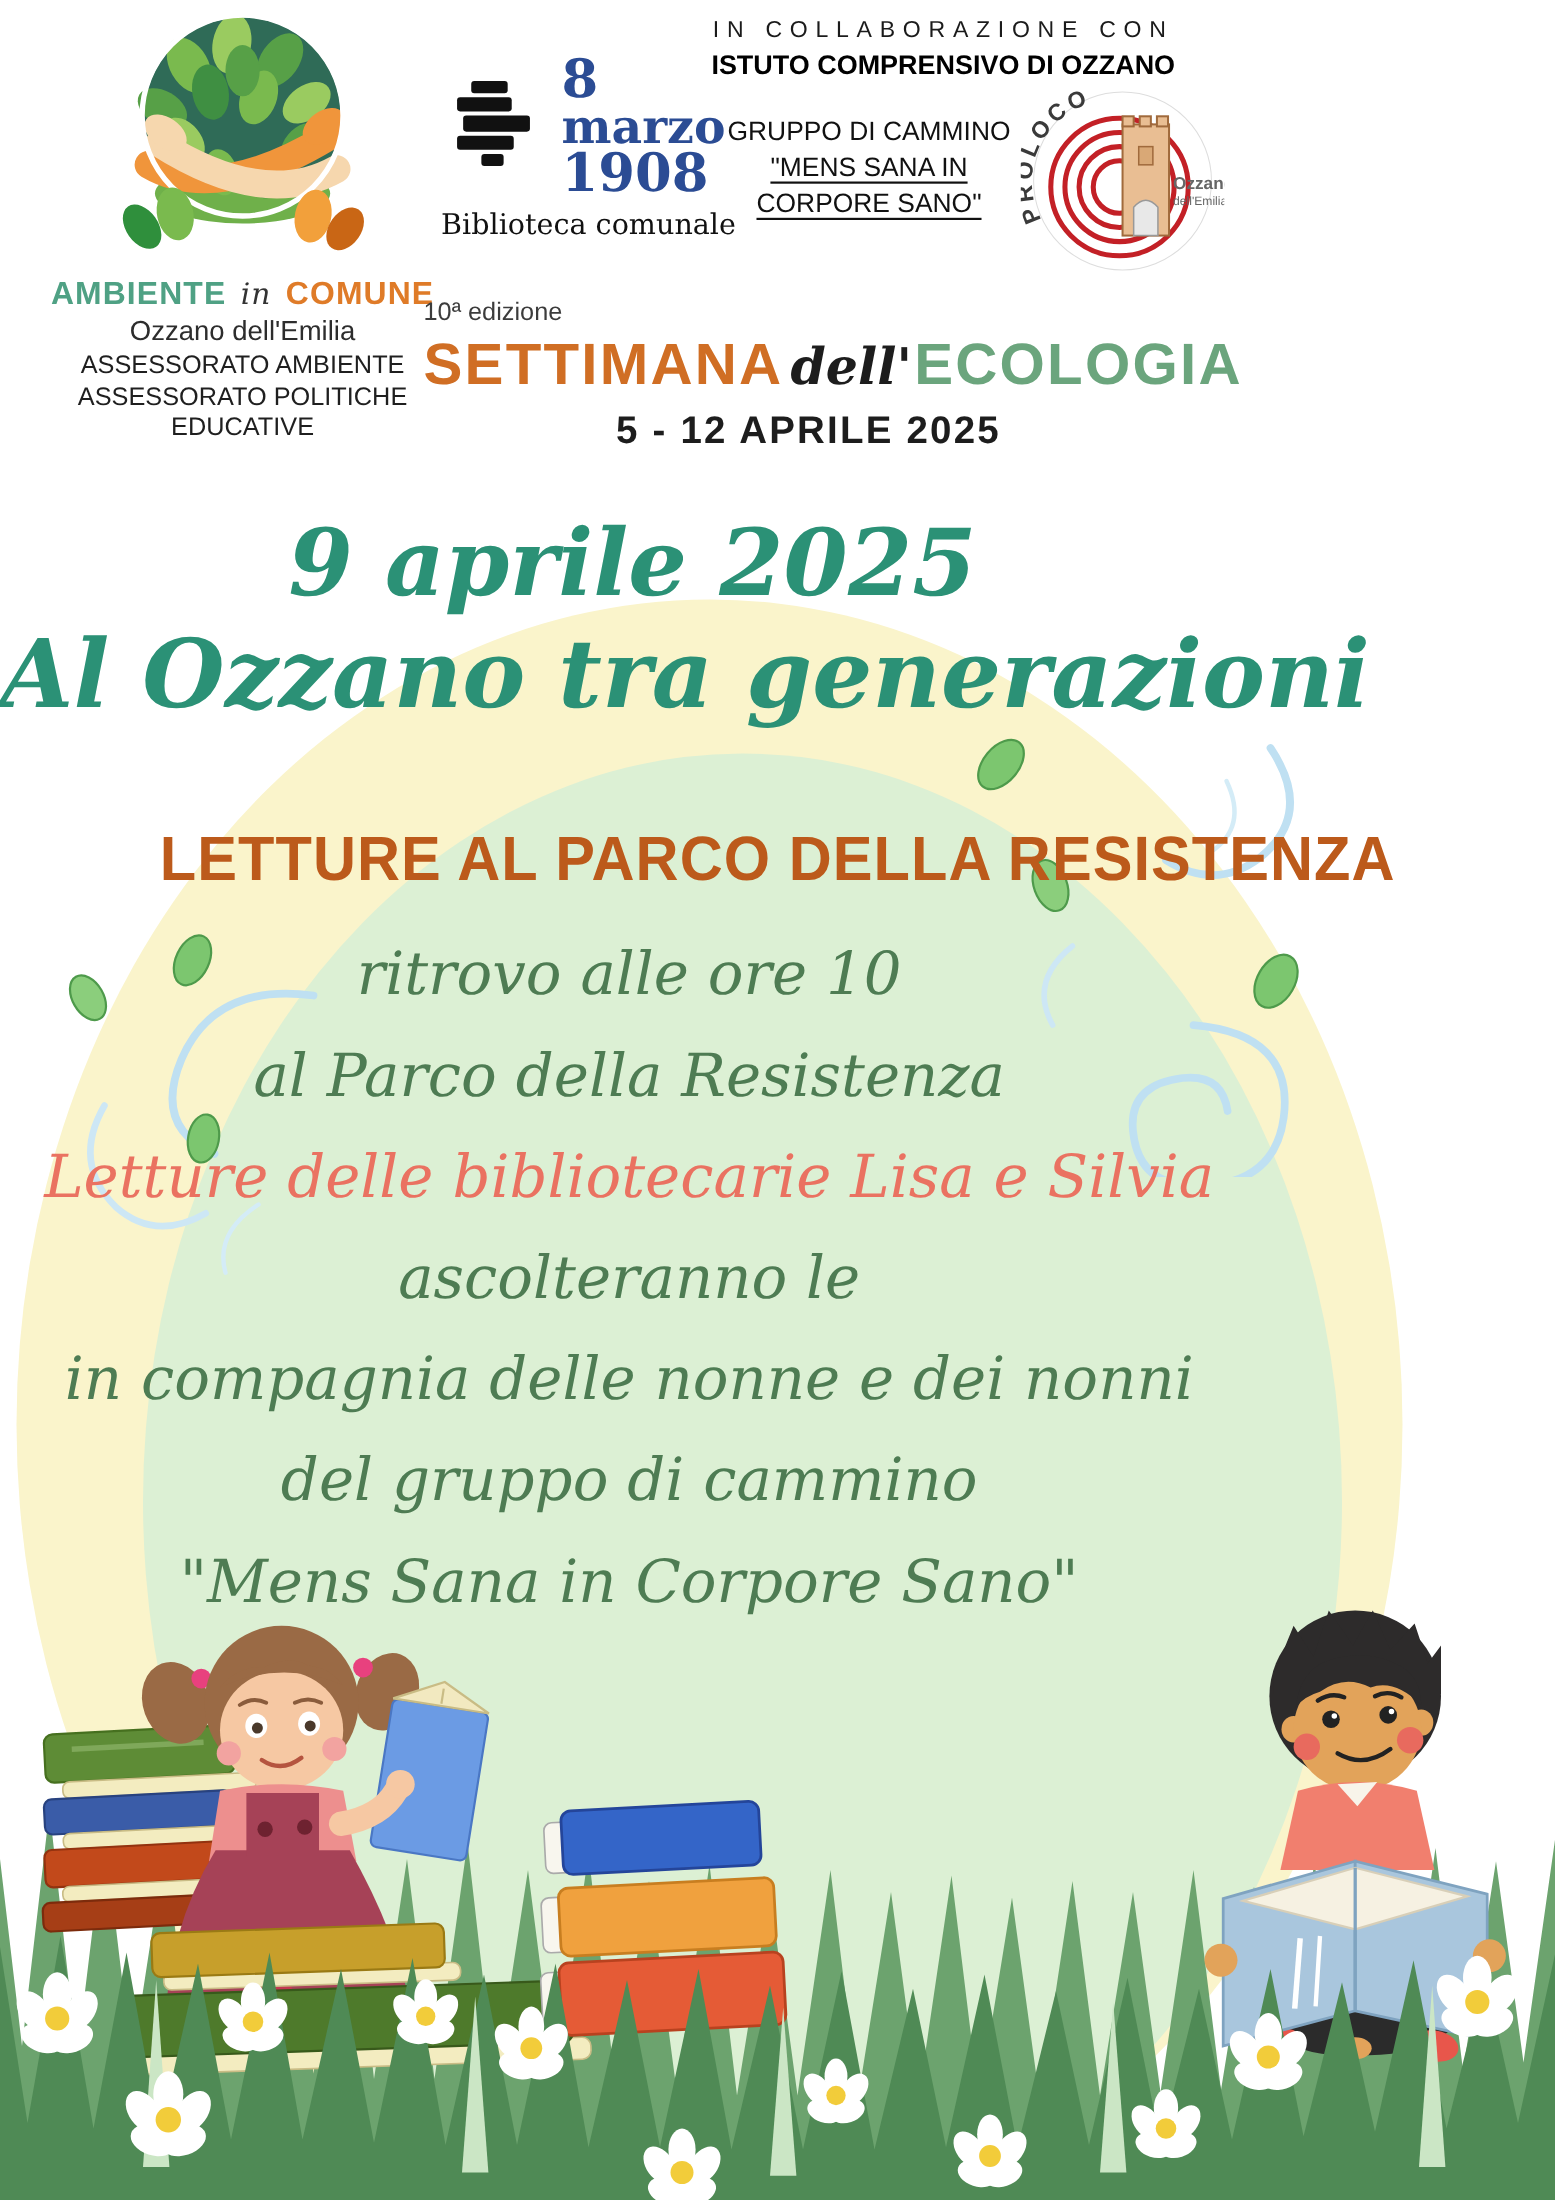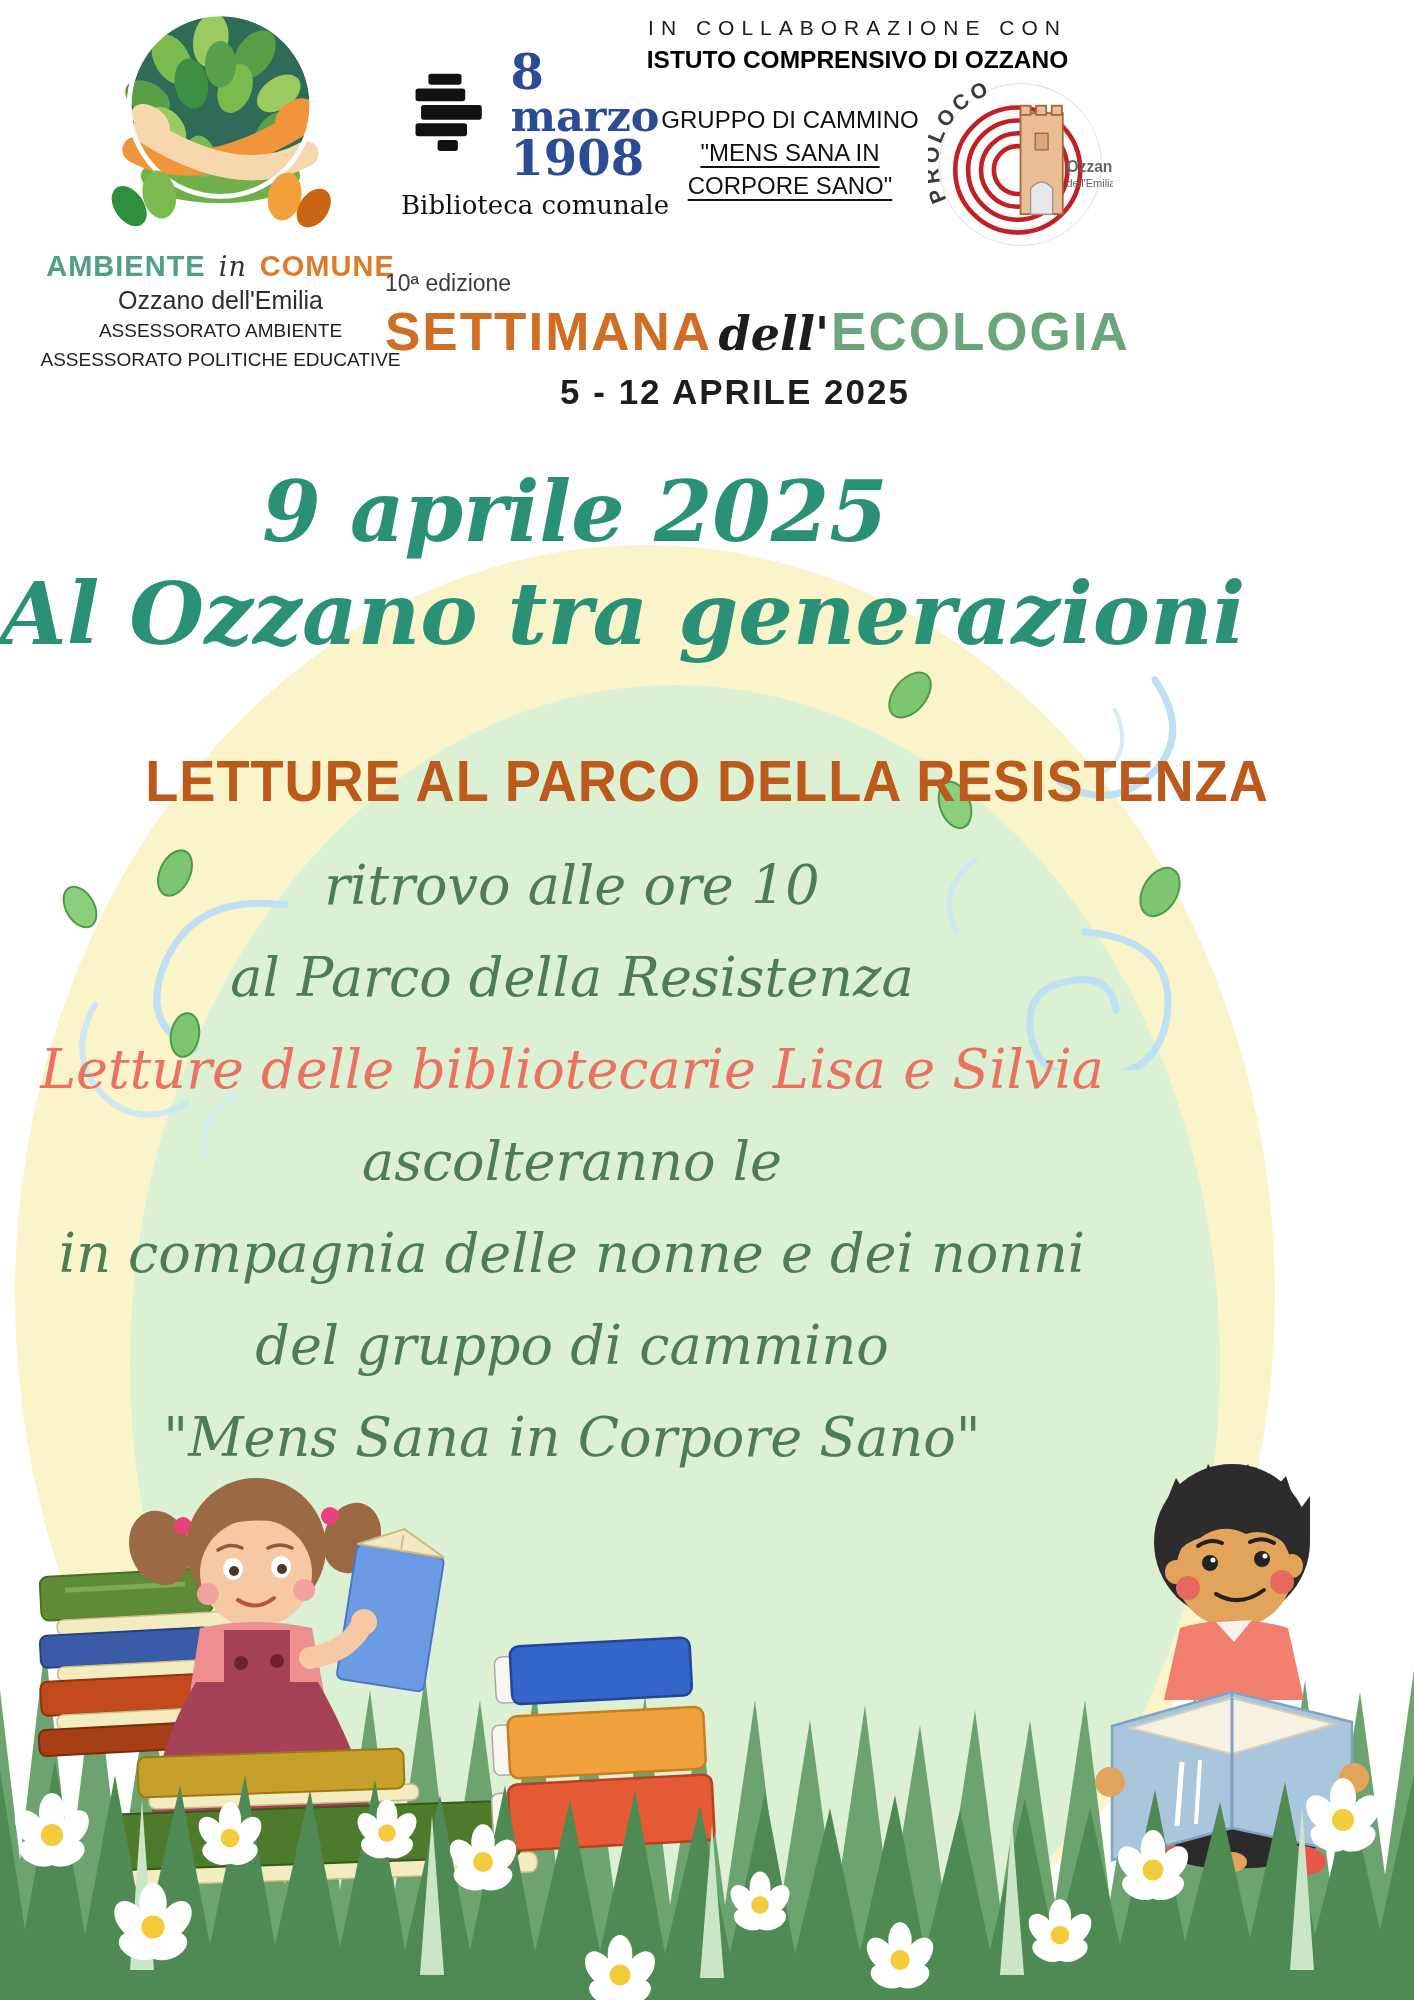--- a/index.html
+++ b/index.html
@@ -10,21 +10,21 @@
   .circle-yellow{position:absolute;left:15px;top:545px;width:1260px;height:1500px;border-radius:50%;background:#FAF4CB;}
   .circle-green{position:absolute;left:130px;top:685px;width:1090px;height:1360px;border-radius:50%;background:#DCF0D4;}
 
   
   .amb-block{position:absolute;left:8px;top:6px;width:425px;text-align:center;}
   .amb-line{font-size:29px;font-weight:bold;letter-spacing:1px;margin-top:2px;}
   .amb-w1{color:#4FA184;}
   .amb-w2{font-family:"DejaVu Serif",serif;font-style:italic;color:#333;font-size:27px;font-weight:normal;padding:0 4px;}
   .amb-w3{color:#DF7B28;}
   .amb-city{font-size:25px;color:#2d2d2d;margin-top:3px;}
-  .amb-dept{font-size:19px;color:#1f1f1f;line-height:27px;margin-top:2px;}
+  .amb-dept{font-size:23px;color:#1f1f1f;line-height:27px;margin-top:2px;}
 
   .bib-block{position:absolute;left:395px;top:50px;width:280px;text-align:center;}
   .bib-row{display:flex;align-items:center;justify-content:center;gap:8px;}
   .bib-text{text-align:left;font-family:"DejaVu Serif",serif;font-weight:bold;color:#2B4C94;line-height:0.95;}
   .bib-l1{font-size:48px;}
   .bib-l2{font-size:43px;}
   .bib-l3{font-size:48px;}
   .bib-caption{font-family:"DejaVu Serif",serif;font-size:26px;color:#111;margin-top:8px;}
 
   .collab-block{position:absolute;left:615px;top:16px;width:485px;text-align:center;}

